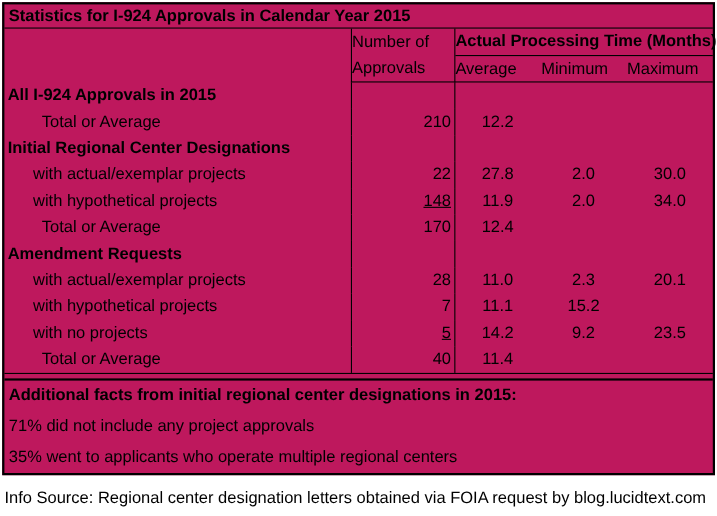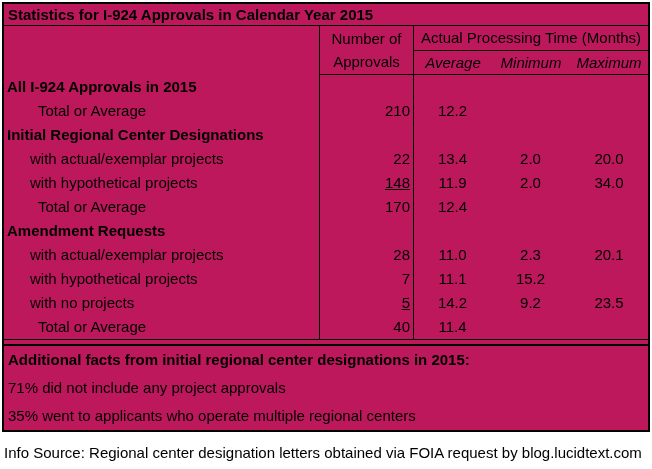--- a/index.html
+++ b/index.html
@@ -15,26 +15,26 @@
   }
   .title-row {
     height:22px; border-bottom:1px solid #000;
     font-weight:bold; padding-left:4px;
     display:flex; align-items:center; white-space:nowrap;
   }
   .hdr { display:grid; grid-template-columns:315px 94px 235px; height:49px; }
   .h-blank { }
   .h-appr {
     border-left:1px solid #000; border-bottom:1px solid #000;
-    text-align:center; padding-top:1px; line-height:23px;
+    text-align:left; padding-top:1px; line-height:23px;
   }
   .h-proc { border-left:1px solid #000; border-bottom:1px solid #000; }
-  .h-proc-title { height:25px; border-bottom:1px solid #000; text-align:center; line-height:24px; white-space:nowrap; }
+  .h-proc-title { height:25px; border-bottom:1px solid #000; text-align:center; line-height:24px; white-space:nowrap;font-weight:bold; }
   .h-sub { display:grid; grid-template-columns:78px 78px 78px; height:23px; }
-  .h-sub-c { font-style:italic; text-align:center; line-height:23px; }
+  .h-sub-c { line-height:23px; }
   .tbody { }
   .row { display:grid; grid-template-columns:315px 94px 78px 79px 78px; height:24px; }
   .c-label { padding-left:3px; line-height:24px; white-space:nowrap; }
   .c-label.bold { font-weight:bold; }
   .c-label.ind1 { padding-left:26px; }
   .c-label.ind2 { padding-left:34px; }
   .c-appr { border-left:1px solid #000; text-align:right; padding-right:3px; line-height:24px; }
   .c-appr.u { text-decoration:underline;padding-left:42px; }
   .c-avg { border-left:1px solid #000; text-align:center; line-height:24px; }
   .c-min, .c-max { text-align:center; line-height:24px; }
@@ -92,23 +92,23 @@
       <div class="c-label bold">Initial Regional Center Designations</div>
       <div class="c-appr"></div>
       <div class="c-avg"></div>
       <div class="c-min"></div>
       <div class="c-max"></div>
     </div>
 
     <div class="row">
       <div class="c-label ind1">with actual/exemplar projects</div>
       <div class="c-appr">22</div>
-      <div class="c-avg">13.4</div>
+      <div class="c-avg">27.8</div>
       <div class="c-min">2.0</div>
-      <div class="c-max">20.0</div>
+      <div class="c-max">30.0</div>
     </div>
 
     <div class="row">
       <div class="c-label ind1">with hypothetical projects</div>
       <div class="c-appr u">148</div>
       <div class="c-avg">11.9</div>
       <div class="c-min">2.0</div>
       <div class="c-max">34.0</div>
     </div>
 

